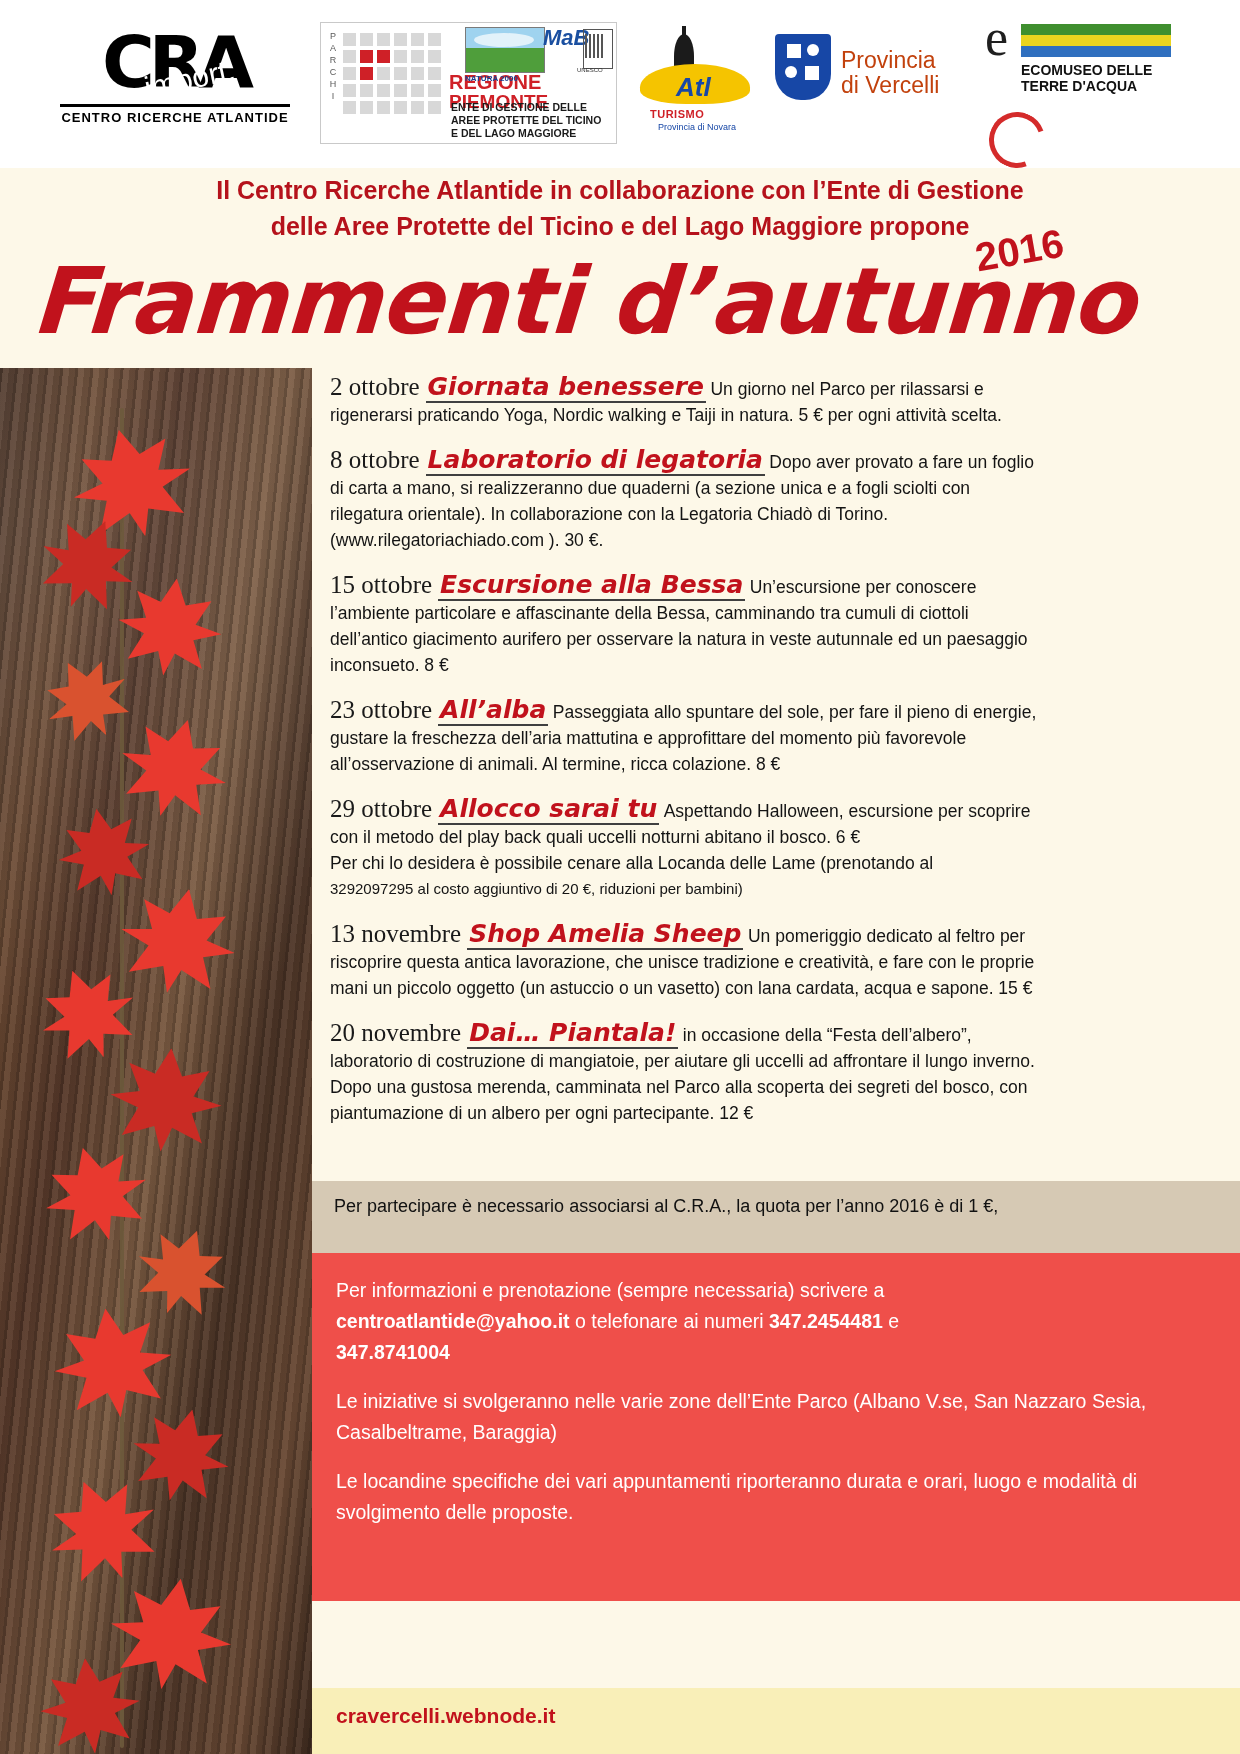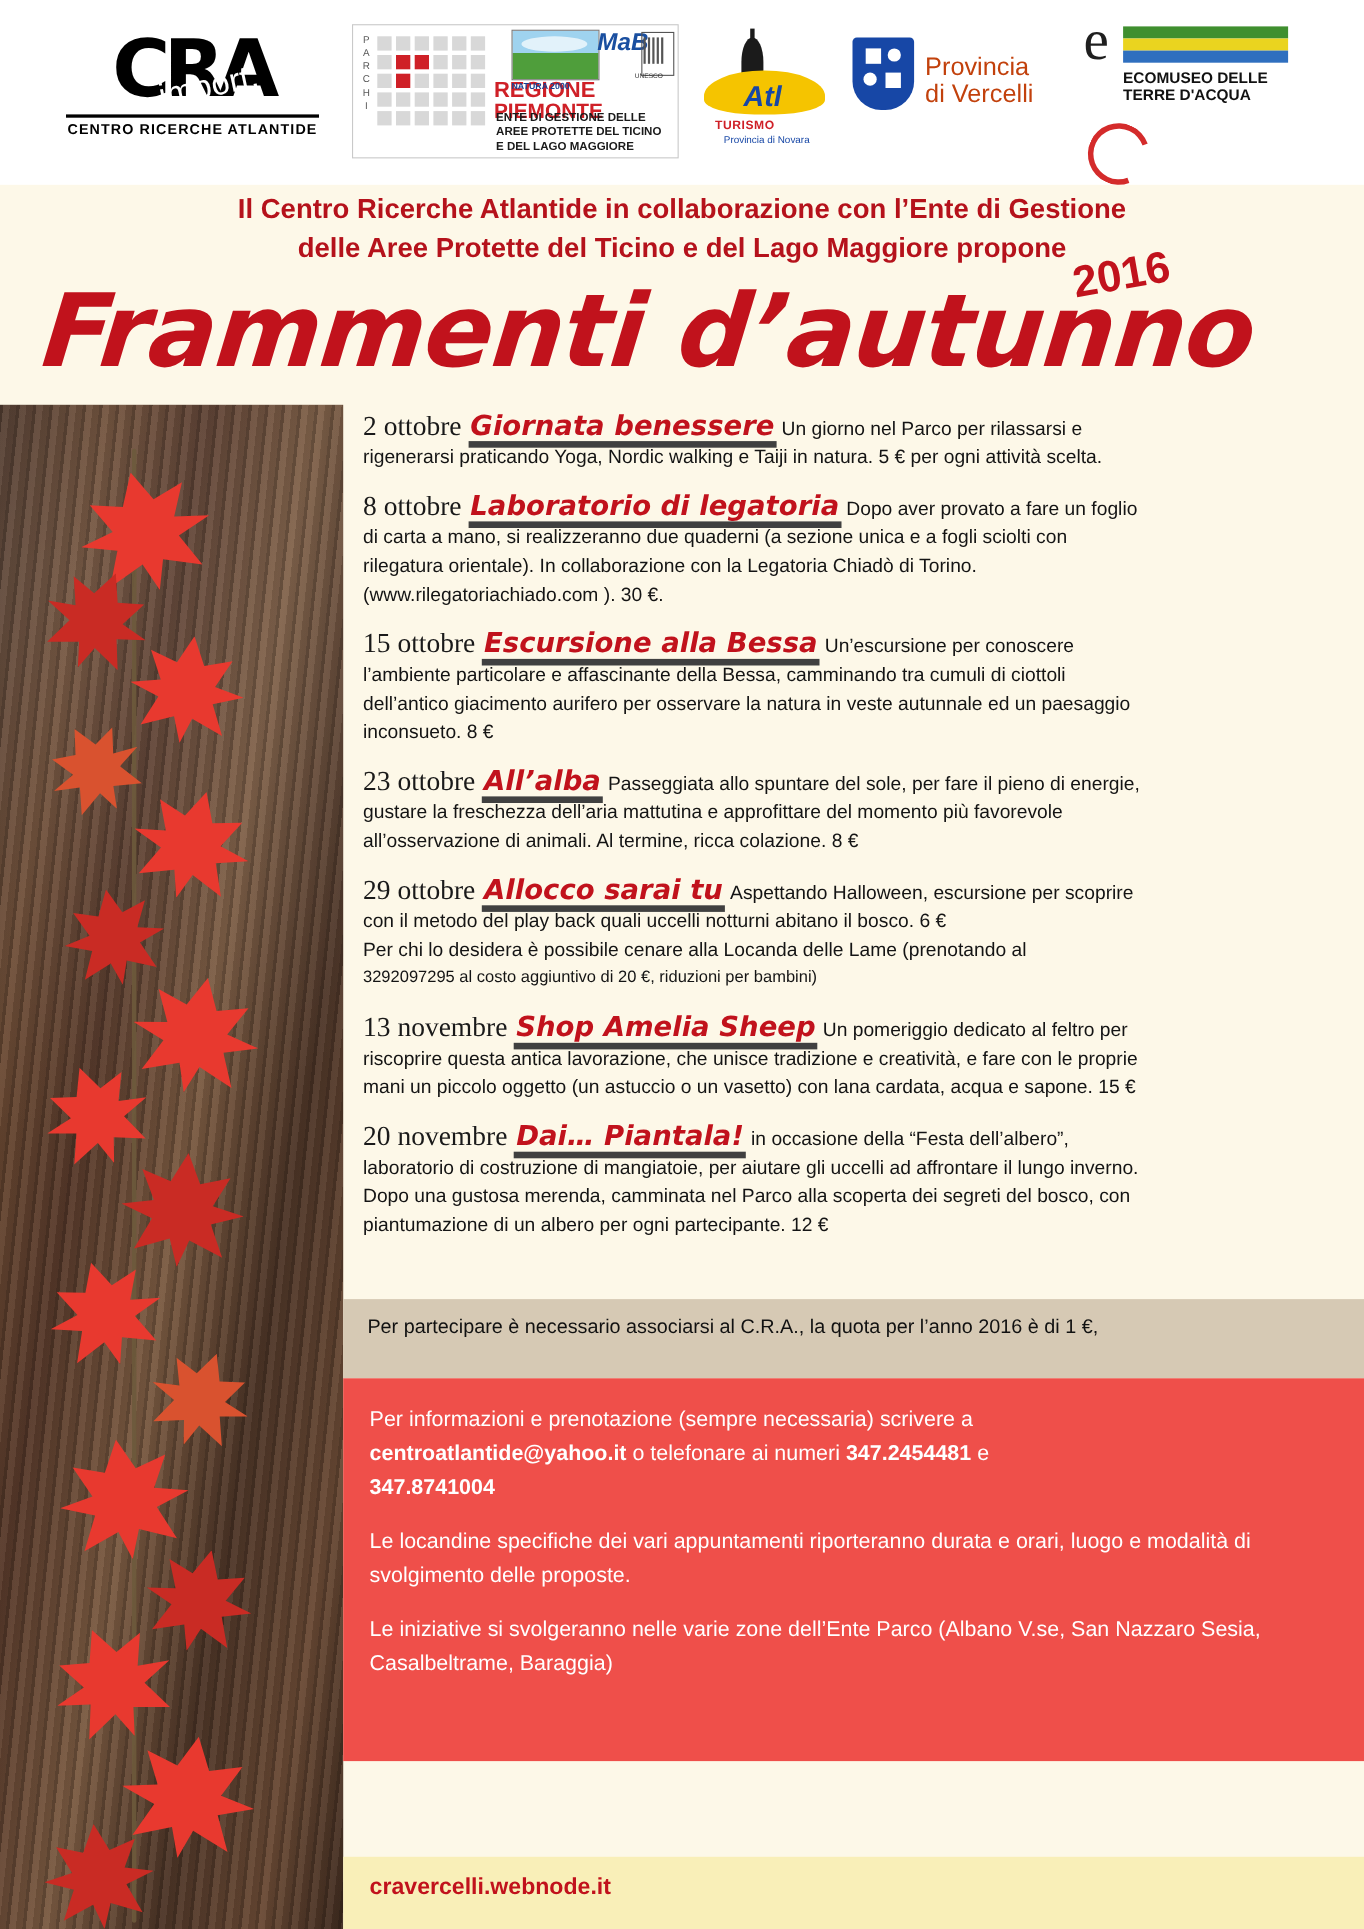--- a/index.html
+++ b/index.html
@@ -159,21 +159,21 @@
     position:absolute;left:330px;top:372px;width:710px;
   }
   .ev{margin-bottom:17px;}
   .ev .date{
     font-family:"Liberation Serif", serif;
     font-size:25px;color:#1a1a1a;
   }
   .ev .name{
     font-family:"DejaVu Sans", sans-serif;
     font-style:italic;font-weight:bold;font-size:25px;color:#c1121c;
-    border-bottom:6px solid #404040;padding:0 2px;margin-left:6px;
+    border-bottom:2px solid #404040;padding:0 2px;margin-left:6px;
   }
   .ev .body{
     font-size:17.5px;color:#141414;line-height:26px;
   }
   .ev .small{font-size:15px;}
 
   
   .note{
     position:absolute;left:312px;top:1181px;width:928px;height:72px;
     background:#d6c9b4;color:#111;font-size:18px;line-height:27px;
@@ -375,21 +375,21 @@
 
   <div class="contact">
     <div class="blk">
       <span>Per informazioni e prenotazione (sempre necessaria) scrivere a</span><br>
       <b>centroatlantide@yahoo.it</b>
       <span>o telefonare ai numeri</span>
       <b>347.2454481</b>
       <span>e</span><br>
       <b>347.8741004</b>
     </div>
+    <div class="blk">Le iniziative si svolgeranno nelle varie zone dell’Ente Parco (Albano V.se, San Nazzaro Sesia, Casalbeltrame, Baraggia)</div>
     <div class="blk">Le locandine specifiche dei vari appuntamenti riporteranno durata e orari, luogo e modalità di svolgimento delle proposte.</div>
-    <div class="blk">Le iniziative si svolgeranno nelle varie zone dell’Ente Parco (Albano V.se, San Nazzaro Sesia, Casalbeltrame, Baraggia)</div>
   </div>
 
   <div class="footer">
     <span>cravercelli.webnode.it</span>
   </div>
 
 </div>
 
 </body></html>

